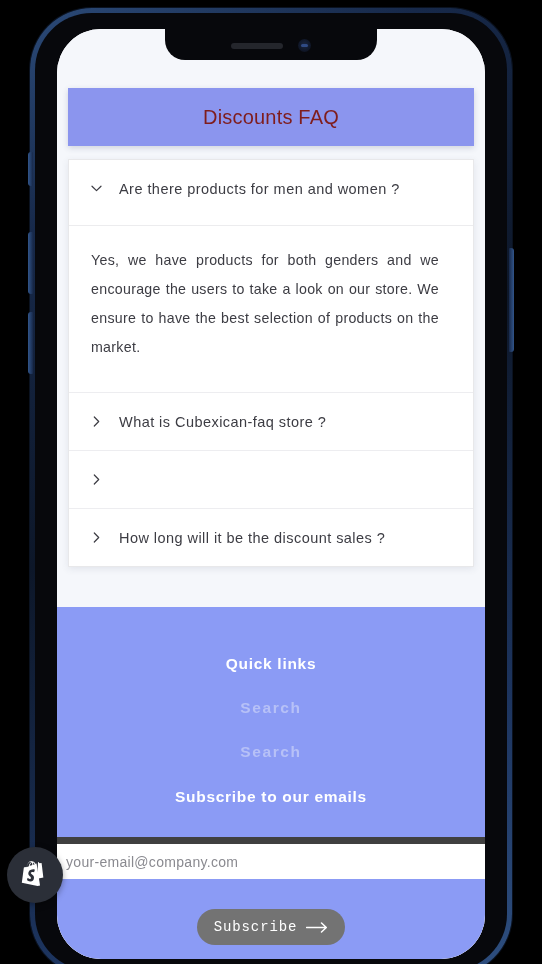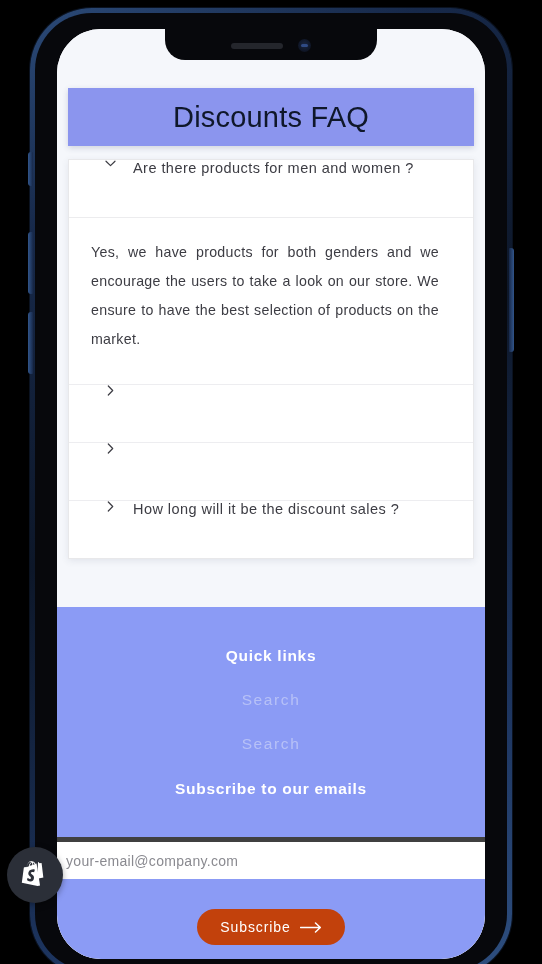--- a/index.html
+++ b/index.html
@@ -117,66 +117,66 @@
     top: 59px;
     width: 406px;
     height: 58px;
     background: #8b95ee;
     display: flex;
     align-items: center;
     justify-content: center;
     box-shadow: 0 2px 6px rgba(40,50,90,0.18);
   }
   #faq-banner-title {
-    color: #0f172a;
-    font-size: 29px;
+    color: #7f1d1d;
+    font-size: 20px;
     font-weight: 400;
     letter-spacing: 0.2px;
     line-height: 1;
   }
 
   
   #faq-card {
     position: absolute;
     left: 11px;
     top: 130px;
     width: 406px;
     background: #ffffff;
     border: 1px solid #e8e8ea;
     box-shadow: 0 2px 7px rgba(60,70,100,0.10);
   }
   .faq-item { background: #ffffff; }
   .faq-question {
     display: flex;
-    align-items: flex-start;
+    align-items: center;
     gap: 17px;
     padding: 0 22px;
     height: 57px;
     cursor: pointer;
-    margin-left: 14px;
   }
   .faq-chev {
     width: 11px;
     flex: 0 0 11px;
     display: flex;
     align-items: center;
     justify-content: center;
     color: #3c3c43;
   }
   .faq-chev svg { display: block; }
   .faq-q-text {
     font-size: 14.5px;
     color: #3c3c43;
     letter-spacing: 0.45px;
     font-weight: 400;
     white-space: nowrap;
   }
   .faq-answer {
     padding: 20px 34px 30px 22px;
     border-top: 1px solid #ececee;
+    margin-top: 8px;
   }
   .faq-a-text {
     font-size: 14.2px;
     color: #3c3c43;
     line-height: 2.05;
     text-align: justify;
     letter-spacing: 0.3px;
   }
   .faq-sep { height: 1px; background: #ededf0; }
 
@@ -193,39 +193,39 @@
   }
   .footer-heading {
     color: #ffffff;
     font-size: 15.5px;
     font-weight: 700;
     letter-spacing: 0.7px;
   }
   .footer-link {
     color: #b7c1f7;
     font-size: 15.5px;
-    font-weight: 400;
+    font-weight: 700;
     letter-spacing: 1.6px;
     cursor: pointer;
   }
-  #fh-quick   { }
+  #fh-quick   { margin-top: 8px; }
   #fl-search1 { margin-top: 26px; }
   #fh-info    { margin-top: 26px; }
   #fl-search2 { margin-top: 26px; }
   #fh-subs    { margin-top: 27px; }
 
   
   #email-row {
     position: absolute;
     left: 0;
     top: 230px;
     width: 428px;
     height: 42px;
     background: #ffffff;
-    border-top: 5px solid #404040;
+    border-top: 7px solid #404040;
     display: flex;
     align-items: center;
   }
   #email-input {
     width: 100%;
     height: 100%;
     border: 0;
     outline: 0;
     background: transparent;
     padding: 0 0 0 9px;
@@ -238,24 +238,24 @@
 
   
   #subscribe-btn {
     position: absolute;
     left: 50%;
     transform: translateX(-50%);
     top: 302px;
     width: 148px;
     height: 36px;
     border-radius: 19px;
-    background: #c2410c;
+    background: #737373;
     border: 0;
     color: #ffffff;
-    font-family: Liberation Sans, sans-serif;
+    font-family: Liberation Mono, monospace;
     font-size: 14px;
     letter-spacing: 0.9px;
     display: flex;
     align-items: center;
     justify-content: center;
     gap: 9px;
     cursor: pointer;
   }
   #subscribe-arrow { display: flex; align-items: center; }
 
@@ -318,20 +318,21 @@
 
       <div class="faq-sep"></div>
 
       <div class="faq-item">
         <div class="faq-question">
           <span class="faq-chev">
             <svg width="7" height="11" viewBox="0 0 7 11">
                 <path d="M1.3 1 L5.7 5.5 L1.3 10" fill="none" stroke="currentColor" stroke-width="1.2" stroke-linecap="round" stroke-linejoin="round"></path>
               </svg>
           </span>
+          <span class="faq-q-text">What is Cubexican-faq store ?</span>
         </div>
       </div>
 
       <div class="faq-sep"></div>
 
       <div class="faq-item">
         <div class="faq-question">
           <span class="faq-chev">
             <svg width="7" height="11" viewBox="0 0 7 11">
                 <path d="M1.3 1 L5.7 5.5 L1.3 10" fill="none" stroke="currentColor" stroke-width="1.2" stroke-linecap="round" stroke-linejoin="round"></path>

